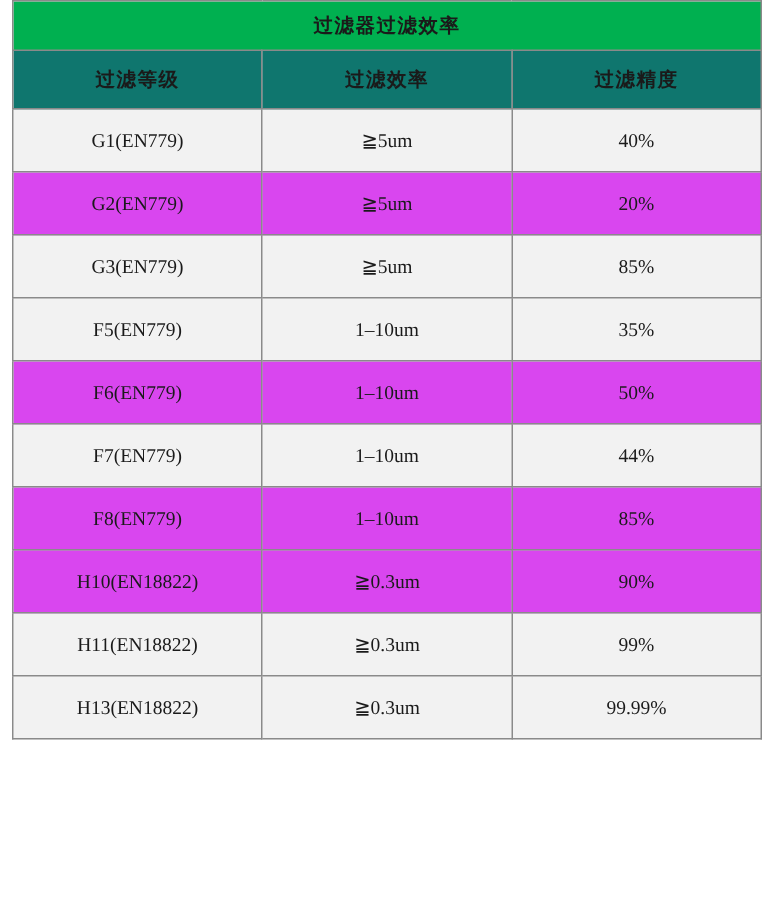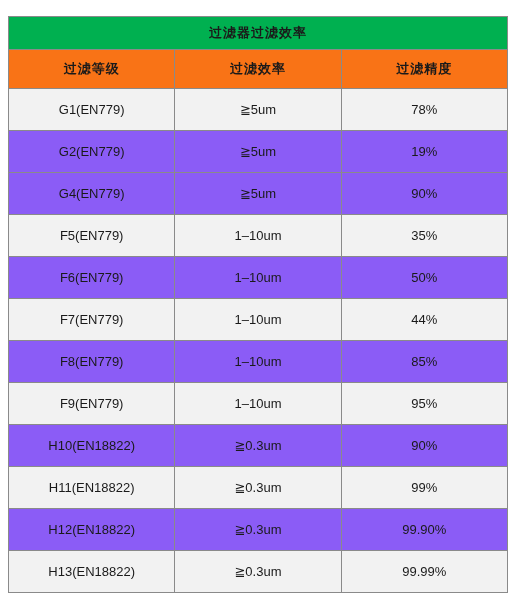--- a/index.html
+++ b/index.html
@@ -9,22 +9,23 @@
   body {
     width: 516px;
     height: 614px;
     background: #ffffff;
     font-family: "Liberation Sans", sans-serif;
   }
   .page {
     width: 516px;
     height: 614px;
     box-sizing: border-box;
-    padding: 16px 8px 8px 8px;
+    padding: 0 8px 8px 8px;
     background: #ffffff;
+    font-family: Liberation Serif, serif;
   }
   table.filter-table {
     width: 500px;
     border-collapse: collapse;
     table-layout: fixed;
     border: 1px solid #8a8a8a;
   }
   table.filter-table td {
     border: 1px solid #8a8a8a;
     text-align: center;
@@ -34,34 +35,34 @@
   }
   .title-cell {
     background: #00b050;
     color: #ffffff;
     font-weight: bold;
     font-size: 16px;
     height: 30px;
     letter-spacing: 1px;
   }
   .header-cell {
-    background: #f97316;
+    background: #0f766e;
     color: #ffffff;
     font-weight: bold;
     font-size: 15px;
     height: 36px;
     letter-spacing: 1px;
   }
   .data-row td {
     height: 39px;
     background: #f2f2f2;
     margin-left: 36px;
   }
   .data-row.alt td {
-    background: #8b5cf6;
+    background: #d946ef;
   }
   .col-grade { width: 40%; }
   .col-precision { width: 30%; }
   .col-efficiency { width: 30%; }
 </style>
 </head>
 <body>
 
 <div class="page">
   <table class="filter-table">
@@ -71,31 +72,31 @@
       </tr>
       <tr>
         <td class="header-cell col-grade">过滤等级</td>
         <td class="header-cell col-precision">过滤效率</td>
         <td class="header-cell col-efficiency">过滤精度</td>
       </tr>
 
       <tr class="data-row">
         <td>G1(EN779)</td>
         <td>≧5um</td>
-        <td>78%</td>
+        <td>40%</td>
       </tr>
       <tr class="data-row alt">
         <td>G2(EN779)</td>
         <td>≧5um</td>
-        <td>19%</td>
+        <td>20%</td>
       </tr>
-      <tr class="data-row alt">
-        <td>G4(EN779)</td>
+      <tr class="data-row">
+        <td>G3(EN779)</td>
         <td>≧5um</td>
-        <td>90%</td>
+        <td>85%</td>
       </tr>
       <tr class="data-row">
         <td>F5(EN779)</td>
         <td>1–10um</td>
         <td>35%</td>
       </tr>
       <tr class="data-row alt">
         <td>F6(EN779)</td>
         <td>1–10um</td>
         <td>50%</td>
@@ -103,39 +104,29 @@
       <tr class="data-row">
         <td>F7(EN779)</td>
         <td>1–10um</td>
         <td>44%</td>
       </tr>
       <tr class="data-row alt">
         <td>F8(EN779)</td>
         <td>1–10um</td>
         <td>85%</td>
       </tr>
-      <tr class="data-row">
-        <td>F9(EN779)</td>
-        <td>1–10um</td>
-        <td>95%</td>
-      </tr>
       <tr class="data-row alt">
         <td>H10(EN18822)</td>
         <td>≧0.3um</td>
         <td>90%</td>
       </tr>
       <tr class="data-row">
         <td>H11(EN18822)</td>
         <td>≧0.3um</td>
         <td>99%</td>
-      </tr>
-      <tr class="data-row alt">
-        <td>H12(EN18822)</td>
-        <td>≧0.3um</td>
-        <td>99.90%</td>
       </tr>
       <tr class="data-row">
         <td>H13(EN18822)</td>
         <td>≧0.3um</td>
         <td>99.99%</td>
       </tr>
 
     </tbody>
   </table>
 </div>

